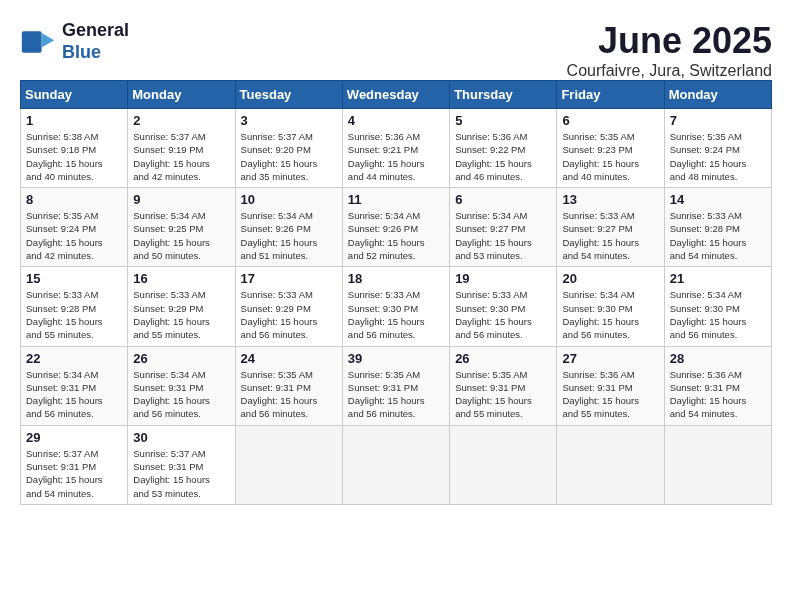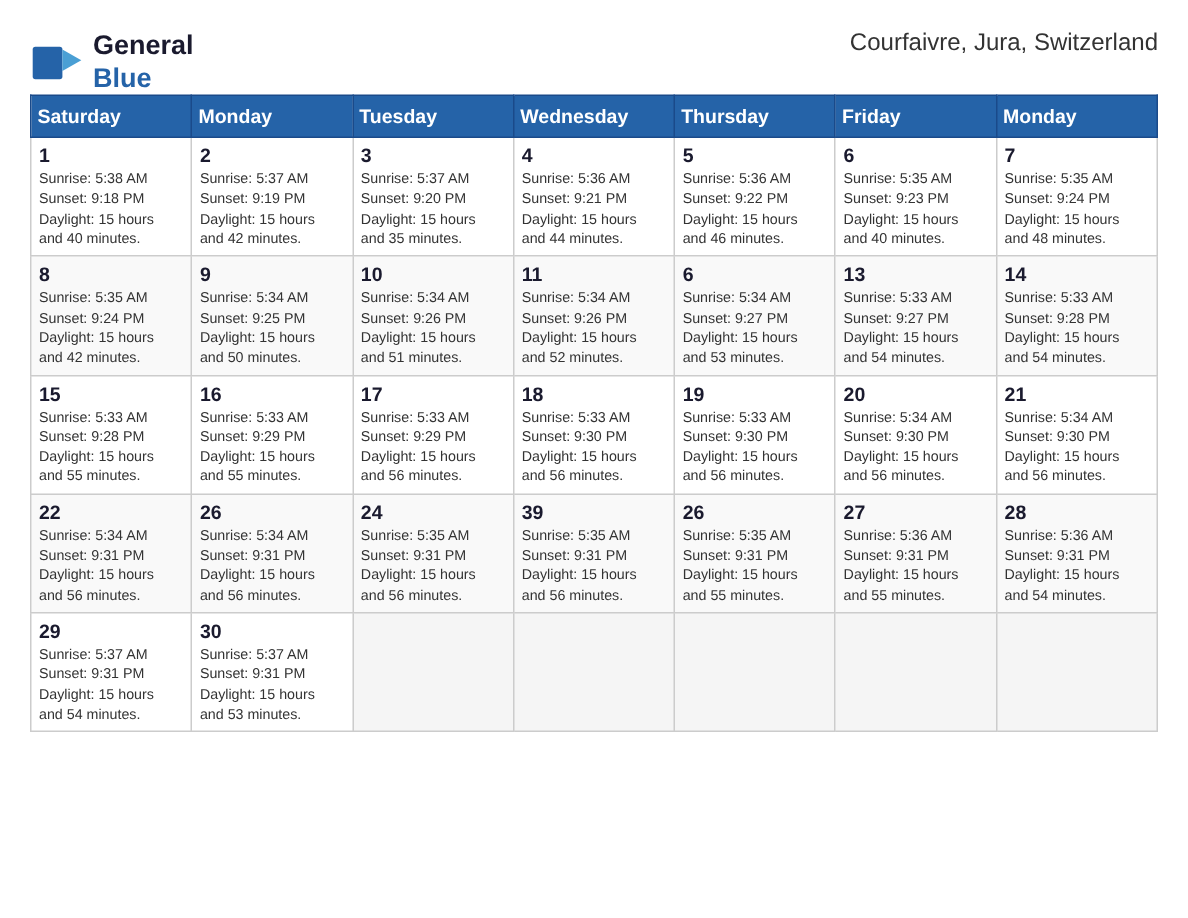--- a/index.html
+++ b/index.html
@@ -97,28 +97,29 @@
     <svg class="logo-icon" viewBox="0 0 40 40">
       <rect x="2" y="8" width="22" height="24" rx="2" fill="#2563a8"></rect>
       <polygon points="24,10 38,18 24,26" fill="#4a9fd4"></polygon>
     </svg>
     <div class="logo-text">
       <div>General</div>
       <div><span>Blue</span></div>
     </div>
   </div>
   <div class="title-area">
+    <div class="calendar-title">June 2025</div>
     <div class="calendar-subtitle">Courfaivre, Jura, Switzerland</div>
   </div>
 </div>
 
 <table>
   <thead>
     <tr>
-      <th><span>Saturday</span></th>
+      <th><span>Sunday</span></th>
       <th><span>Monday</span></th>
       <th><span>Tuesday</span></th>
       <th><span>Wednesday</span></th>
       <th><span>Thursday</span></th>
       <th><span>Friday</span></th>
       <th><span>Monday</span></th>
     </tr>
   </thead>
   <tbody id="calendar-body">
   <tr>

